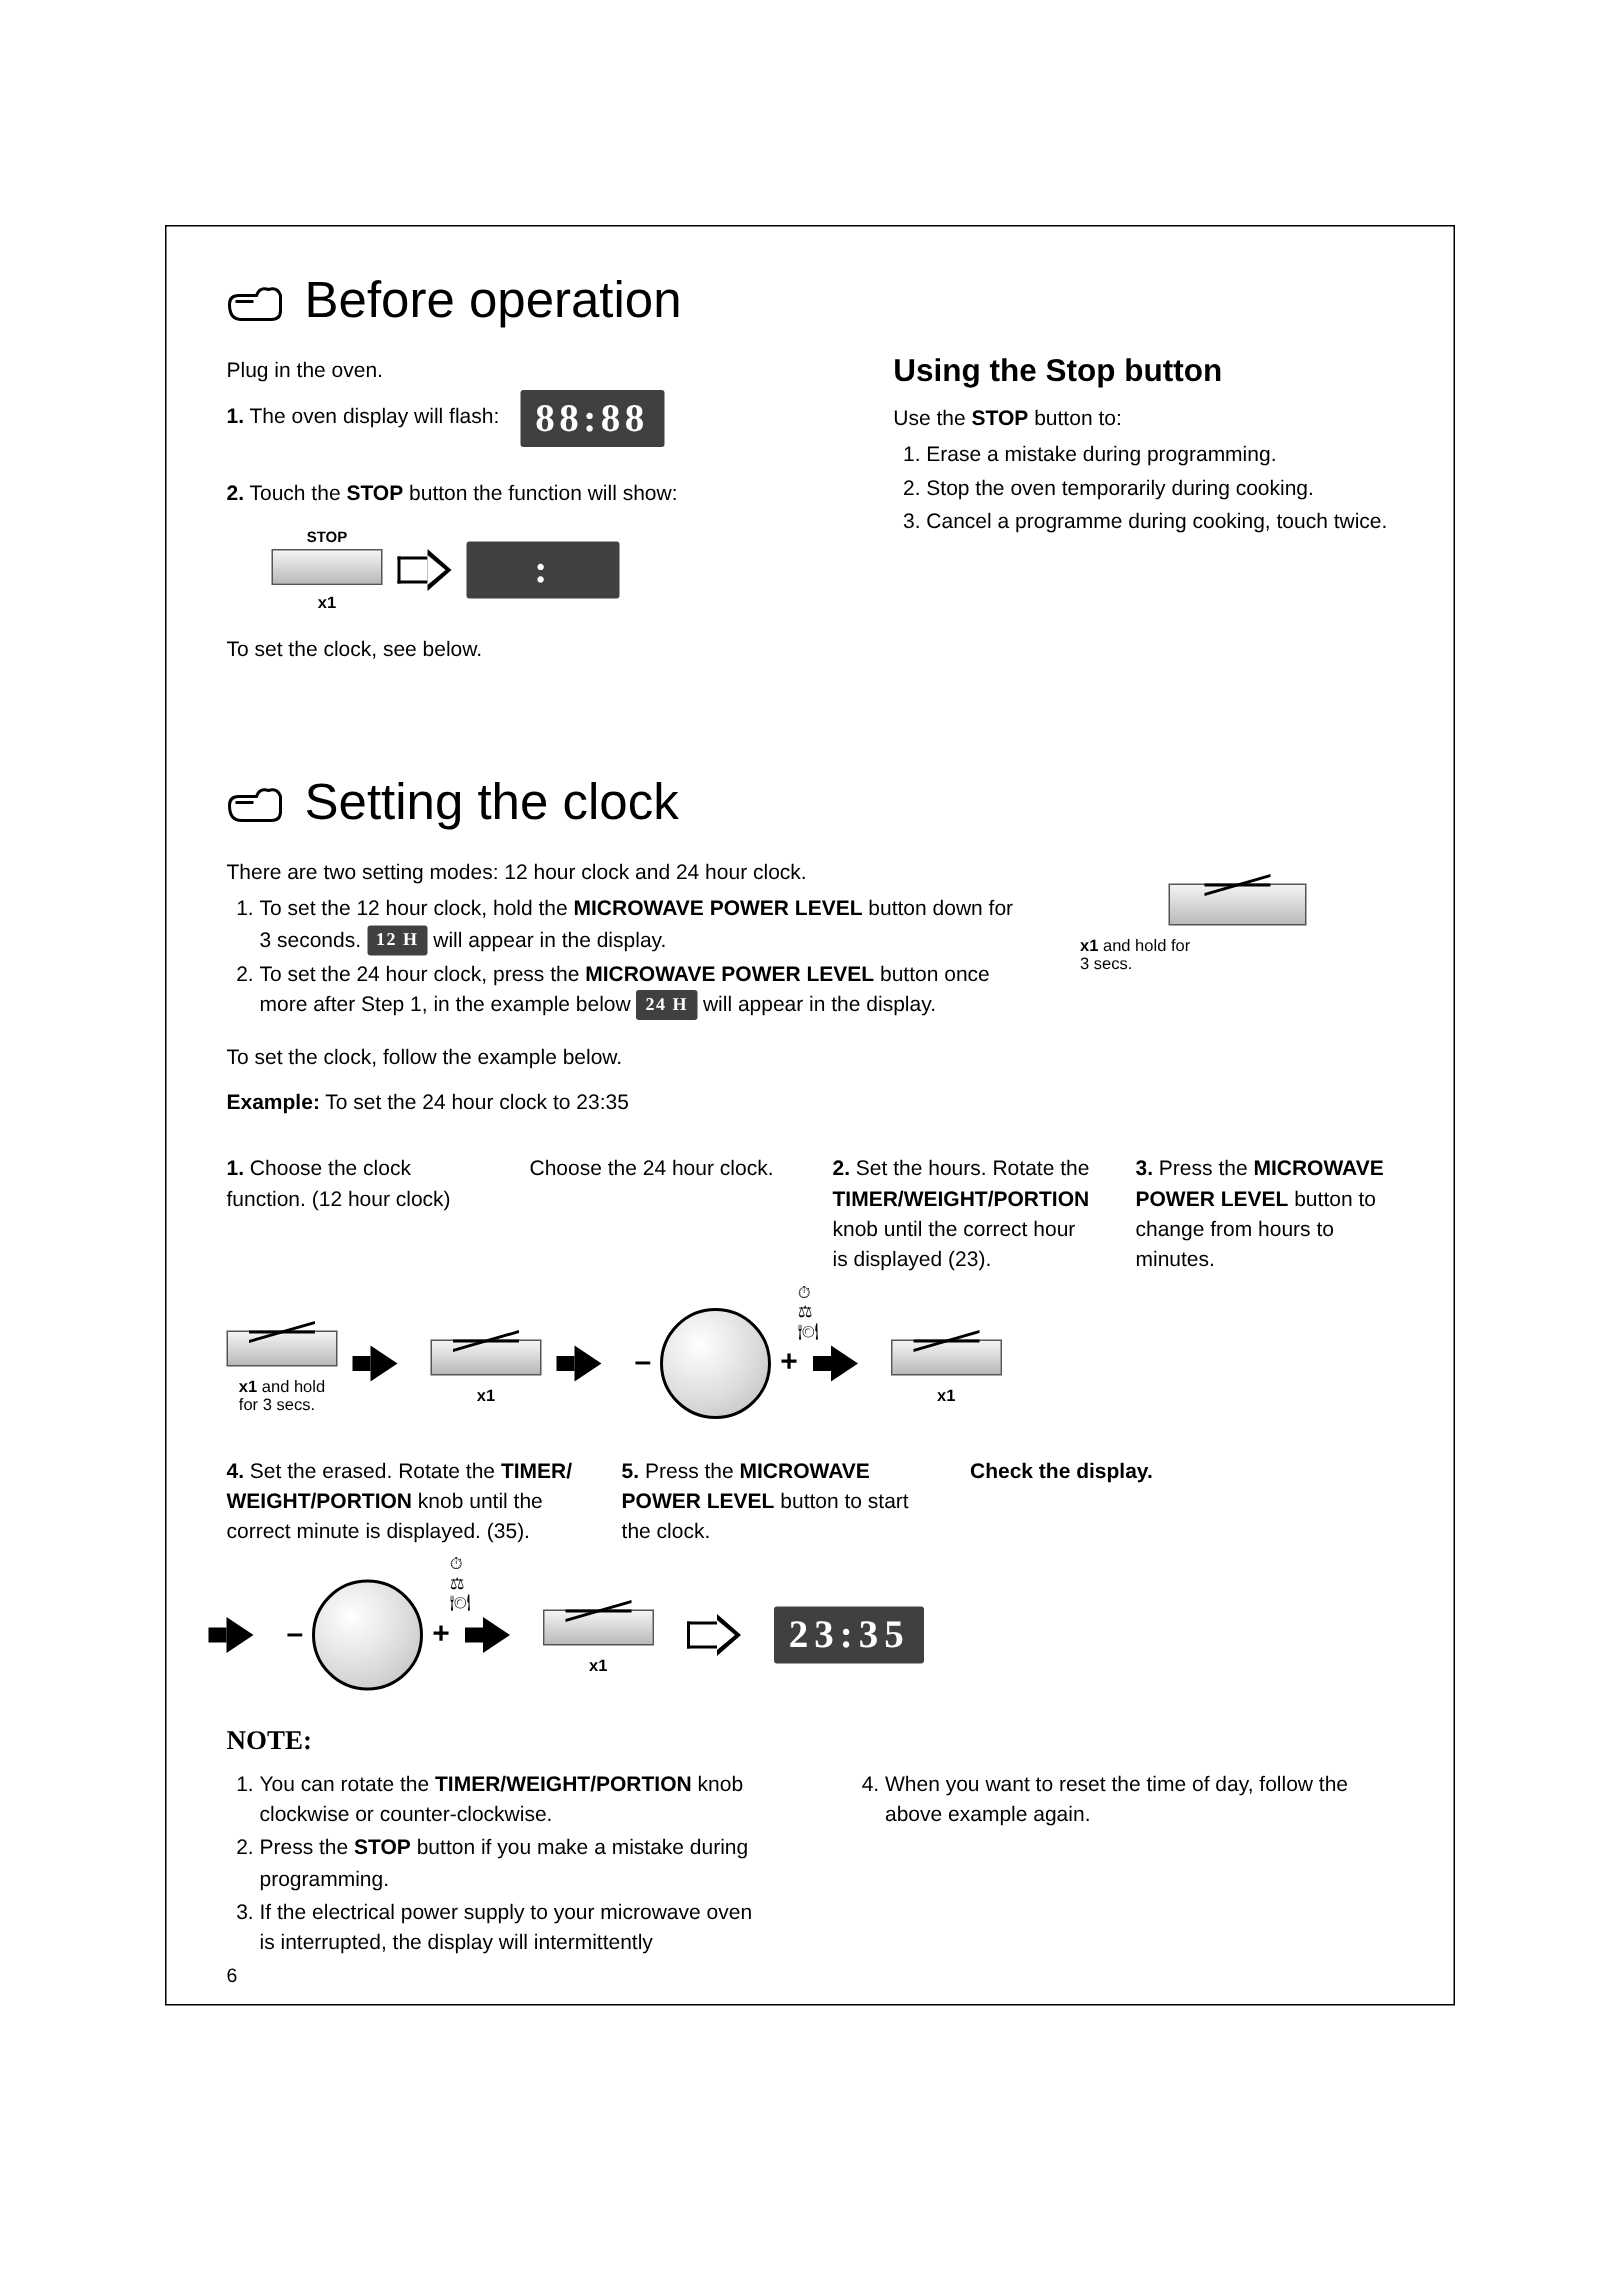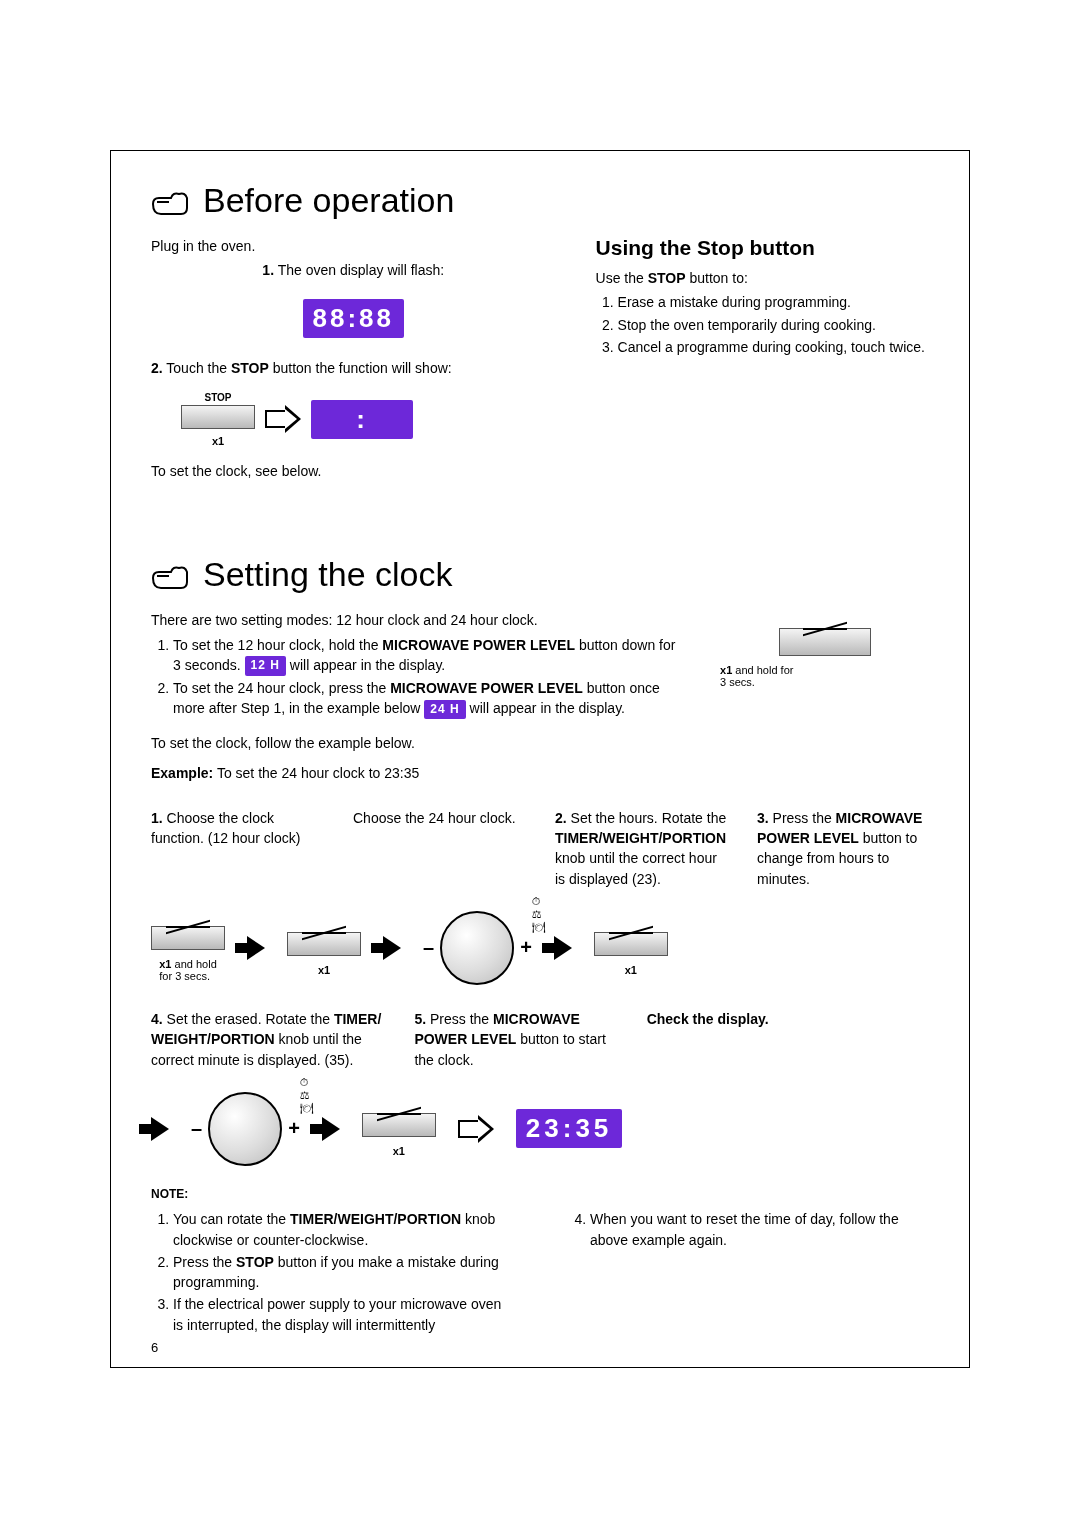--- a/index.html
+++ b/index.html
@@ -43,23 +43,23 @@
 
   .cols { display: flex; gap: 40px; }
   .colL { flex: 0 0 52%; }
   .colR { flex: 1; }
 
   .hand-icon { width: 40px; height: 28px; }
   .hand-icon svg { width: 100%; height: 100%; }
 
   .lcd {
     display: inline-block;
-    background: #6d28d9;
+    background: #404040;
     color: #fff;
-    font-family: Liberation Sans, sans-serif;
+    font-family: Liberation Serif, serif;
     letter-spacing: 3px;
     padding: 4px 10px;
     font-size: 26px;
     font-weight: 700;
     vertical-align: middle;
     border-radius: 2px;
   }
   .lcd.small {
     font-size: 11px;
     letter-spacing: 1px;
@@ -167,26 +167,26 @@
   .pl-slash::before{
     content:"";position:absolute;left:6px;bottom:0;width:44px;height:2px;background:#000;transform:skewY(-16deg);
   }
   .pl-slash::after{
     content:"";position:absolute;left:6px;bottom:0;width:44px;height:2px;background:#000;
   }
   .section2{ margin-top:70px; }
 
   .note-cols{ display:flex; gap:56px; margin-top:6px; }
   .note-cols > div{ flex:1; }
-  .note-head{ font-weight:700; font-size:12px; margin-top:20px; }
+  .note-head{ font-weight:700; font-size:18px; margin-top:20px;font-family:Liberation Serif, serif; }
 
   .pagenum{ position:absolute; left:40px; bottom:12px; font-size:13px; }
 
   .inline-disp { display:inline-flex; align-items:center; gap:10px; flex-wrap:wrap;}
-  .flash-row{ display:flex; align-items:center; gap:14px;flex-direction:column; }
+  .flash-row{ display:flex; align-items:center; gap:14px; }
 
   .step-n { font-weight:700; }
 </style>
 </head>
 <body>
 
 <div class="page">
 
   <h1>
     <span class="hand-icon">

